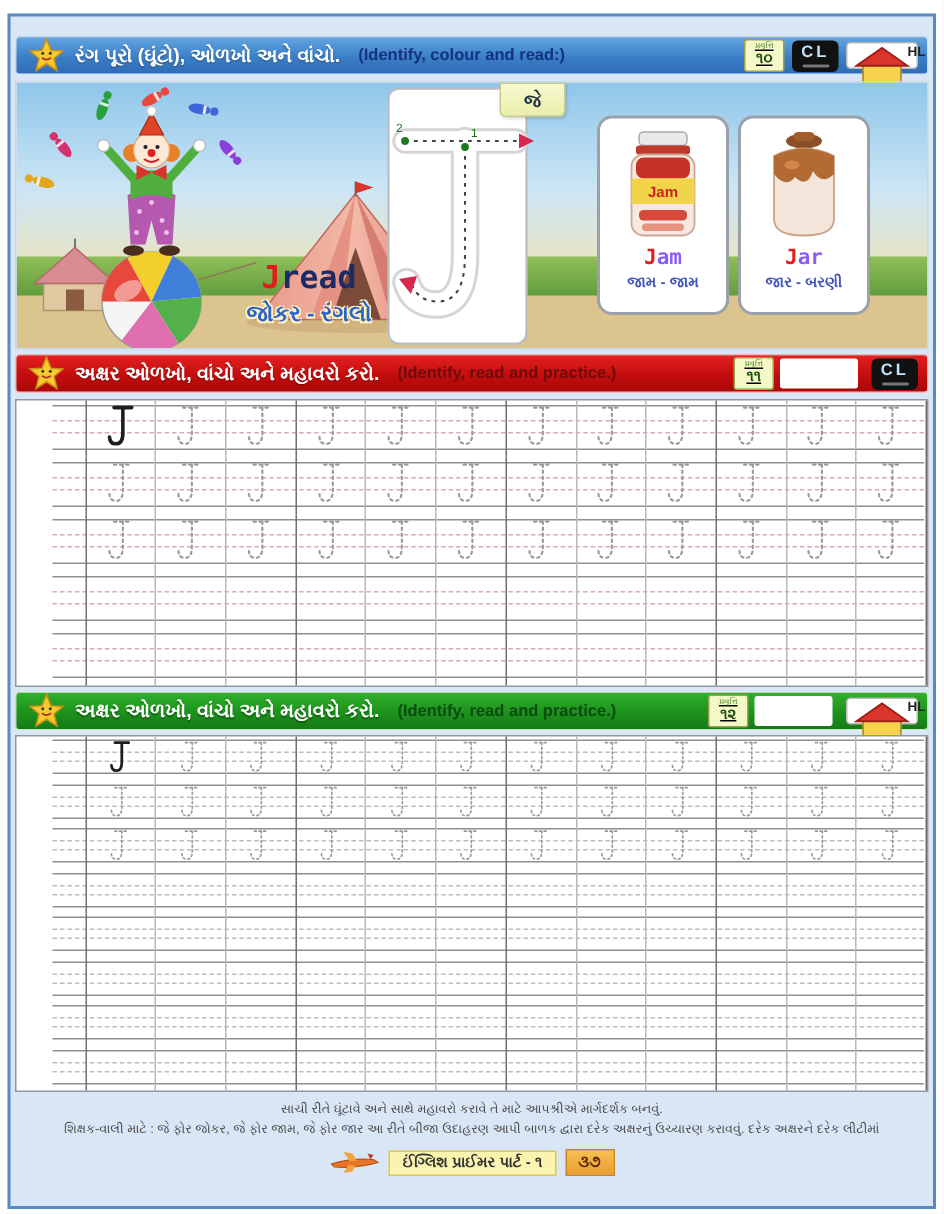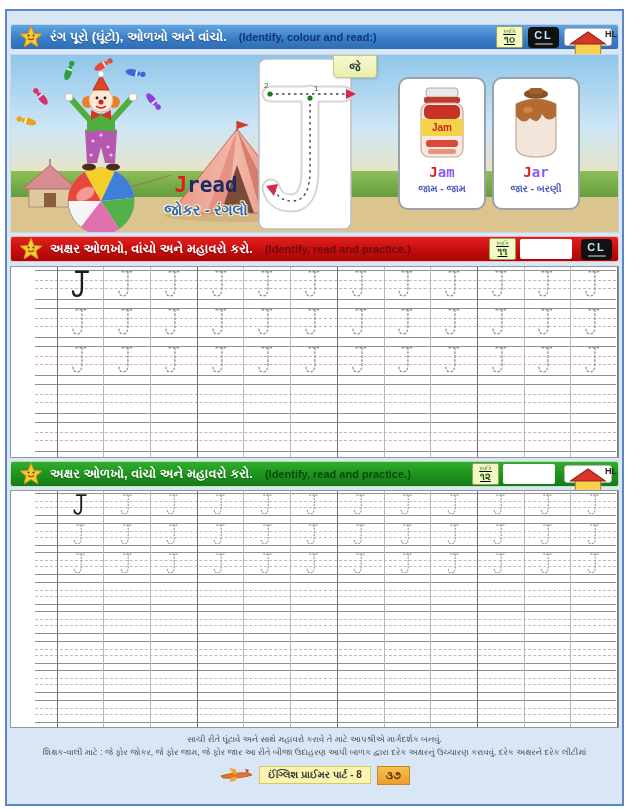--- a/index.html
+++ b/index.html
@@ -881,16 +881,16 @@
     <div>શિક્ષક-વાલી માટે : જે ફોર જોકર, જે ફોર જામ, જે ફોર જાર આ રીતે બીજા ઉદાહરણ આપી બાળક દ્વારા દરેક અક્ષરનું ઉચ્ચારણ કરાવવું. દરેક અક્ષરને દરેક લીટીમાં</div>
   </div>
 
   <div class="footbar">
     <svg width="34" height="18" viewBox="0 0 34 18">
       <path d="M2 10 Q14 6 30 7 L33 9 Q20 13 4 12 Z" fill="#e8742a" stroke="#b54f12" stroke-width=".8"></path>
       <path d="M14 8 L10 2 L16 3 L19 8 Z" fill="#f2a43c"></path>
       <path d="M13 11 L10 16 L16 15 L18 11 Z" fill="#f2a43c"></path>
       <path d="M28 7 L26 3 L30 4 Z" fill="#c0392b"></path>
     </svg>
-    <span class="series-box">ઈંગ્લિશ પ્રાઈમર પાર્ટ - 8</span>
+    <span class="series-box">ઈંગ્લિશ પ્રાઈમર પાર્ટ - ૧</span>
     <span class="pageno-box">૩૭</span>
   </div>
 </div>
 
 </body></html>

